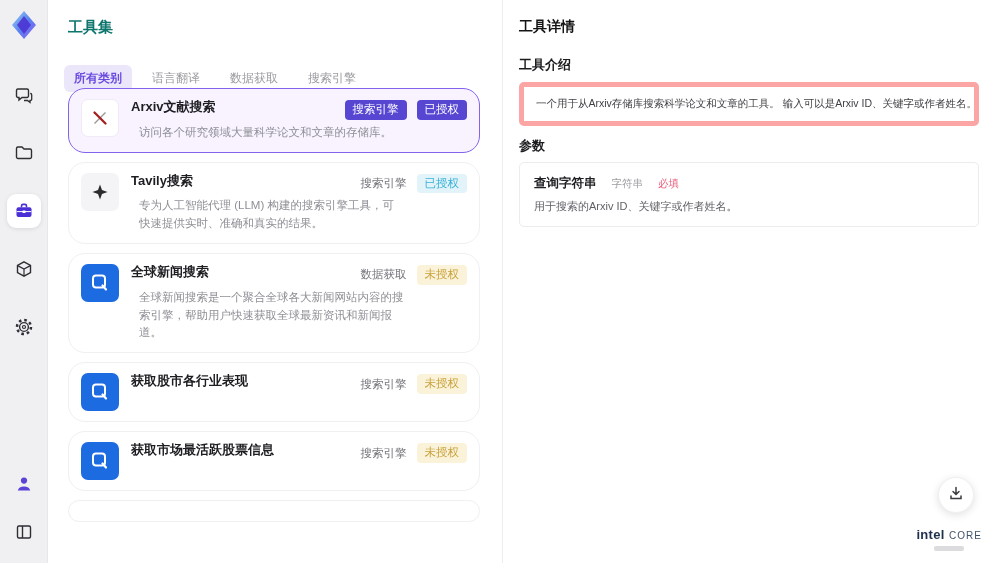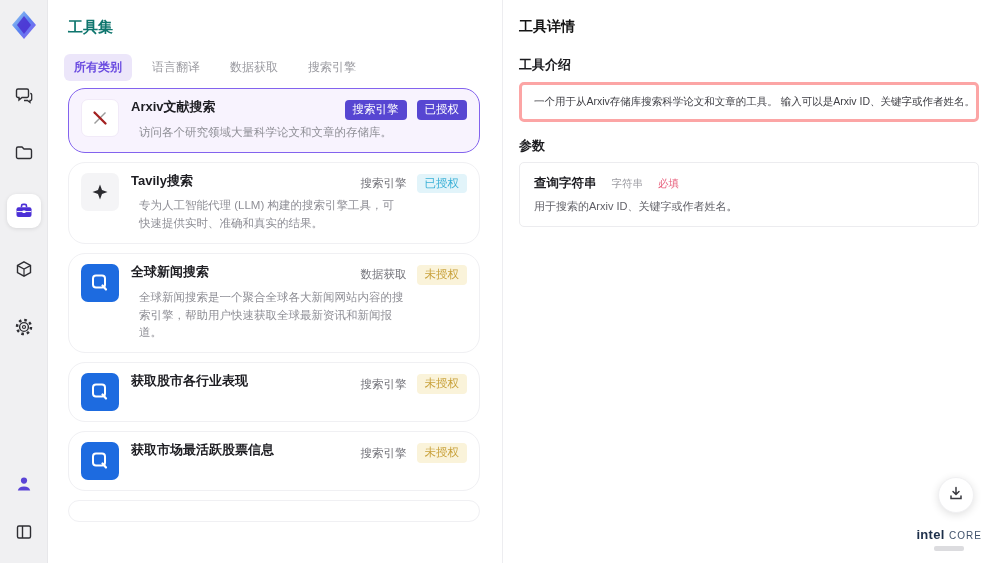--- a/index.html
+++ b/index.html
@@ -16,21 +16,21 @@
   }
   .rail-logo { margin-top:8px; width:30px; height:34px; display:flex; align-items:center; justify-content:center; }
   .rail-nav { margin-top:36px; display:flex; flex-direction:column; gap:24px; align-items:center; }
   .rail-btn { width:34px; height:34px; border-radius:9px; display:flex; align-items:center; justify-content:center; cursor:pointer; }
   .rail-btn.active { background:#ffffff; box-shadow:0 1px 4px rgba(0,0,0,.10); }
   .rail-bottom { position:absolute; bottom:14px; display:flex; flex-direction:column; gap:14px; align-items:center; }
   
   .list-panel { position:absolute; left:48px; top:0; width:454px; height:563px; background:#fff; }
   .list-title { position:absolute; left:20px; top:18px; font-size:15px; font-weight:bold; color:#0f766e; }
   .tabs { position:absolute; left:16px; top:54px; display:flex; gap:10px; align-items:center; }
-  .tab { font-size:12px; color:#9b9ba1; padding:5px 10px; border-radius:6px; cursor:pointer; white-space:nowrap; }
+  .tab { font-size:12px; color:#9b9ba1; padding:5px 10px; border-radius:6px; cursor:pointer; white-space:nowrap;margin-top:11px; }
   .tab.active { color:#6a4be0; background:#ece6fa; font-weight:bold; }
   .cards { position:absolute; left:20px; top:88px; width:412px; display:flex; flex-direction:column; gap:9px; }
   .card { background:#fff; border:1px solid #f0f0f3; border-radius:17px; padding:10px 12px; display:flex; gap:12px; cursor:pointer; }
   .card.selected { border:1.5px solid #8363ee; background:#f8f3fe; }
   .tool-icon { width:38px; height:38px; border-radius:7px; flex:none; display:flex; align-items:center; justify-content:center; }
   .icon-white { background:#ffffff; border:1px solid #f1eaf8; }
   .icon-gray  { background:#f4f4f6; }
   .icon-blue  { background:#1d6be0; }
   .tool-body { flex:1; min-width:0; }
   .tool-head { display:flex; justify-content:space-between; align-items:flex-start; }
@@ -44,21 +44,21 @@
   .tool-desc { font-size:11.5px; color:#8f8f96; line-height:1.55; margin-top:4px; max-width:266px;margin-left:8px; }
   .scrollbar-thumb { position:absolute; left:485px; top:95px; width:5px; height:455px; border-radius:3px; background:#c7c7cb; cursor:pointer; }
   .scroll-up-hint { position:absolute; left:482px; top:84px; font-size:8px; color:#9a9aa0; }
   .scroll-down-hint { position:absolute; left:470px; top:531px; width:0; height:0; cursor:pointer;
     border-left:5px solid transparent; border-right:5px solid transparent; border-top:6px solid #4a4a50; }
   
   .detail-panel { position:absolute; left:502px; top:0; width:498px; height:563px; border-left:1px solid #ededf0; background:#fff; }
   .detail-title { position:absolute; left:16px; top:18px; font-size:14px; font-weight:bold; color:#141414; }
   .section-heading { position:absolute; left:16px; font-size:13px; font-weight:bold; color:#1b1b1f; }
   .intro-heading { top:56px; }
-  .intro-box { position:absolute; left:16px; top:82px; width:460px; border:3px solid #fca5a5; border-radius:5px;
+  .intro-box { position:absolute; left:16px; top:82px; width:460px; border:5px solid #fca5a5; border-radius:5px;
     padding:10px 12px; font-size:10.5px; color:#3e3e44; white-space:nowrap; overflow:hidden; }
   .params-heading { top:137px; }
   .param-box { position:absolute; left:16px; top:162px; width:460px; border:1px solid #ececef; border-radius:5px; padding:12px 14px; }
   .param-head { display:flex; align-items:baseline; gap:15px; }
   .param-name { font-size:12.5px; font-weight:bold; color:#202025; }
   .param-type { font-size:10.5px; color:#9b9ba1; }
   .param-req  { font-size:10.5px; color:#e8627e; }
   .param-desc { font-size:11px; color:#5f5f66; margin-top:7px; }
   
   .download-btn { position:absolute; right:26px; bottom:50px; width:36px; height:36px; border-radius:50%;

